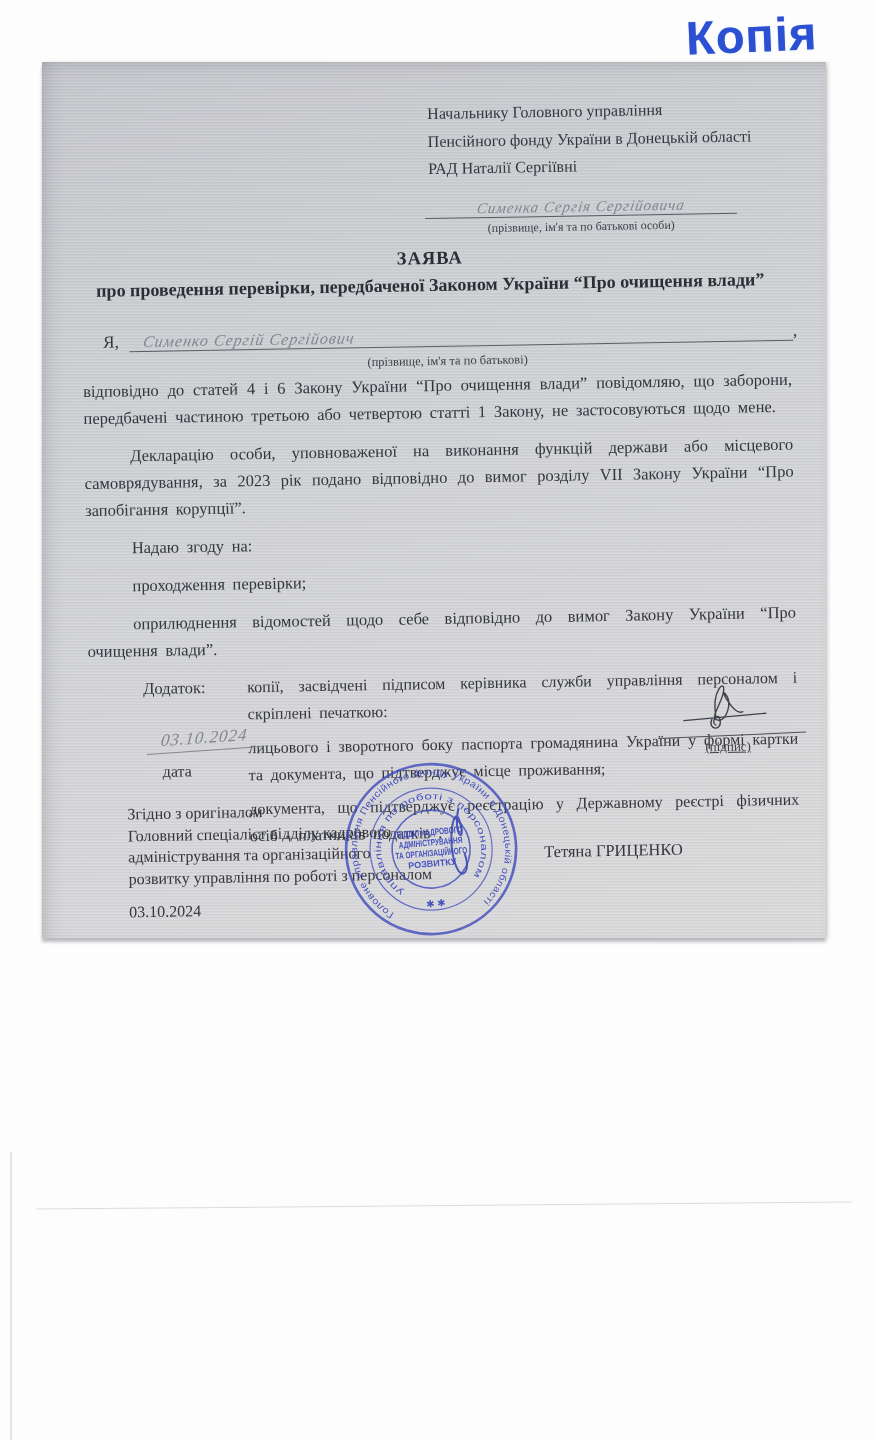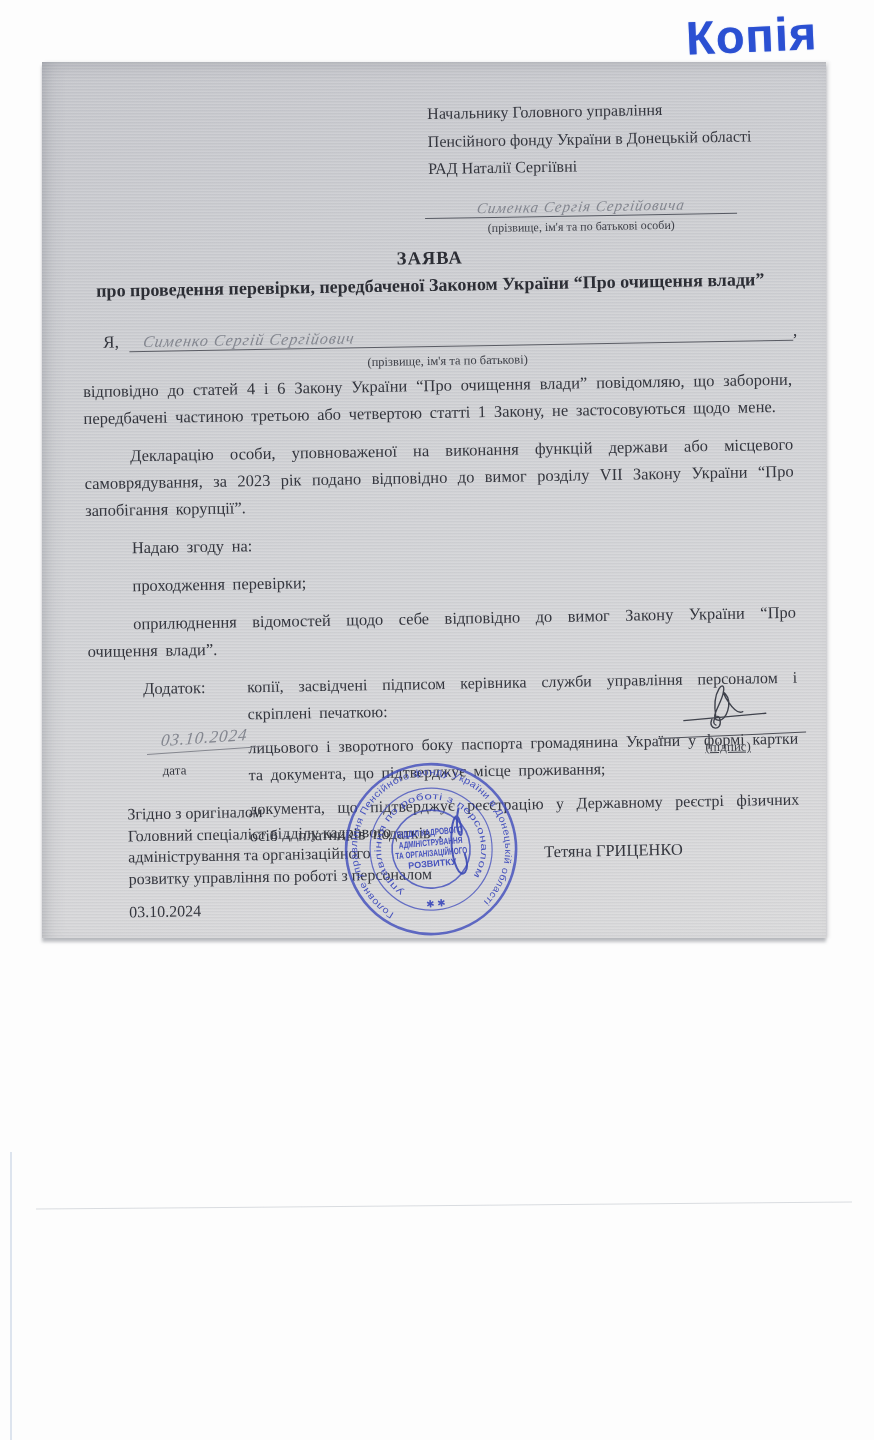--- a/index.html
+++ b/index.html
@@ -29,21 +29,21 @@
   .bodycol{left:43px;top:310px;width:709px;font-size:16.5px;line-height:27px;text-align:justify;word-spacing:3.5px;}
   .bodycol p{margin:11px 0 0 0;}
   .bodycol p:first-child{margin-top:0;}
   .indent{text-indent:46px;}
   .attach{display:flex;margin-top:11px;padding-left:55px;}
   .attach-label{flex:none;width:104px;}
   .attach-items{flex:1;font-size:16px;}
   .attach-items p{margin:0 0 7px 0;}
   .hw-date{left:100px;top:662px;width:116px;border-bottom:1px solid #85878f;padding-bottom:2px;
            transform:rotate(-3deg);font-size:17px;text-align:center;}
-  .date-label{left:116px;top:696px;font-size:13px;}
+  .date-label{left:116px;top:696px;font-size:16px;}
   .sig-line{left:612px;top:678px;width:148px;border-top:1.2px solid #4e5058;transform:rotate(-1.5deg);}
   .sig-scribble{left:636px;top:616px;width:86px;height:64px;}
   .sig-label{left:659px;top:682px;font-size:13px;color:#3e4048;text-decoration:underline;}
   .cert{left:80px;top:736px;font-size:16px;line-height:21.5px;}
   .cert div{white-space:nowrap;}
   .cert-date{margin-top:12px;}
   .cert-name{left:496px;top:782px;font-size:16.5px;white-space:nowrap;}
   .stamp{left:294px;top:698px;width:178px;height:178px;transform:rotate(-4deg);opacity:.92;}
   .copy{position:absolute;left:686px;top:8px;font-size:47px;font-weight:bold;color:#2b50d2;
         transform:rotate(-2.5deg);letter-spacing:1px;font-family:"Liberation Sans", sans-serif;

